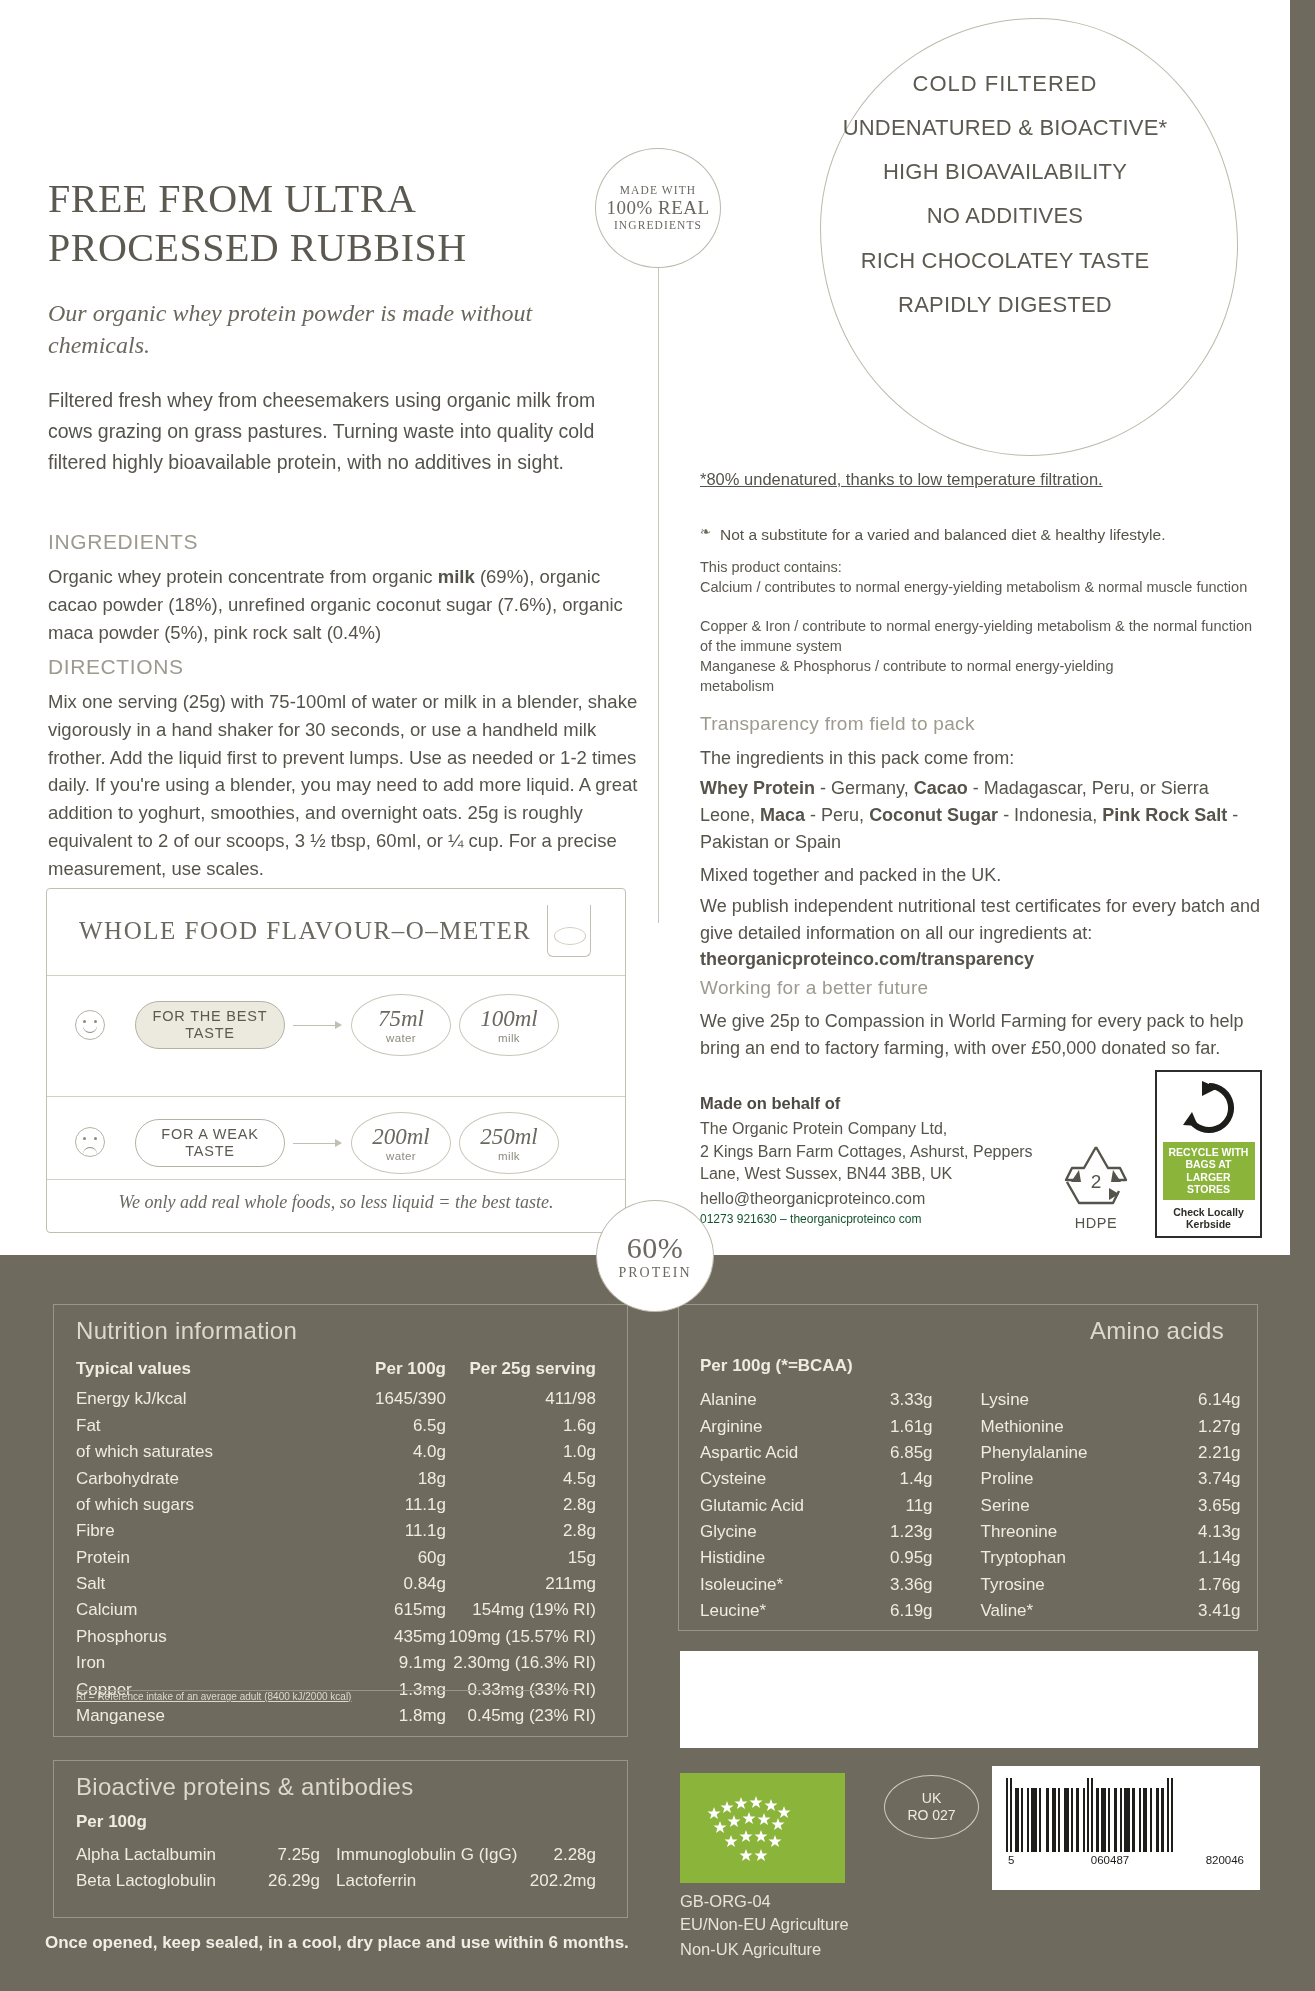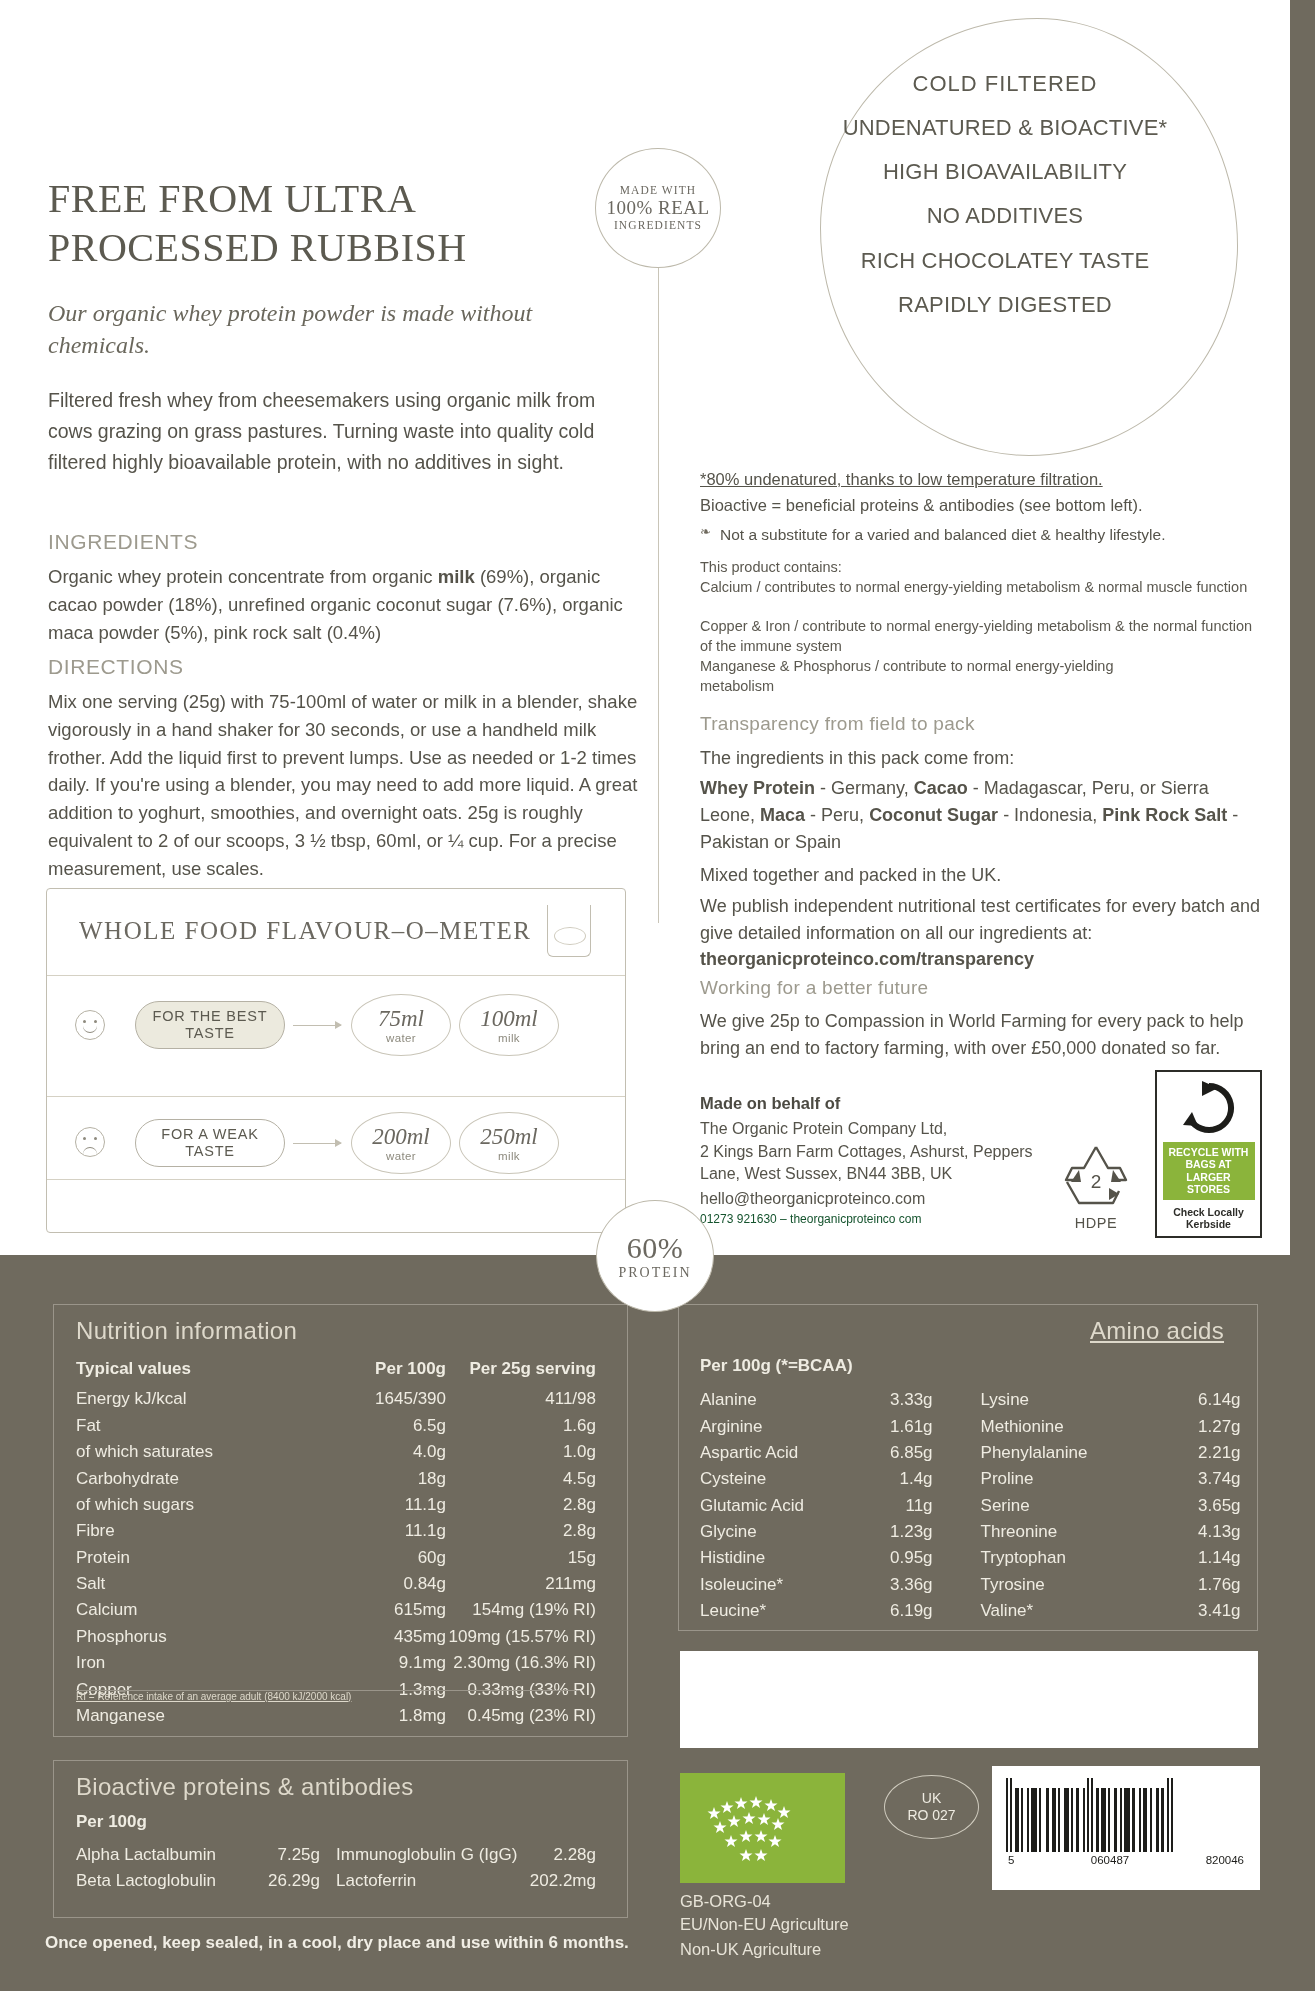--- a/index.html
+++ b/index.html
@@ -206,21 +206,21 @@
   }
   .aa-box {
     position: absolute; left: 678px; top: 1304px; width: 580px; height: 327px;
     border: 1.4px solid #9a958a;
   }
   .panel-title {
     position: absolute; font-size: 24px; color: #ded9cb; letter-spacing: 0.3px;
   }
   #nt { left: 76px; top: 1317px; }
   #bt { left: 76px; top: 1773px; }
-  #at { left: 1090px; top: 1317px; text-decoration: underline; }
+  #at { left: 1090px; top: 1317px; }
 
   table.nt { position: absolute; border-collapse: collapse; color: #efece2; }
   table.nt td { font-size: 17px; padding: 3.2px 0; }
   table.nt .hd { font-weight: bold; font-size: 17px; padding-bottom: 7px; }
   table.nt .c2 { text-align: right; }
   table.nt .c3 { text-align: right; }
   #nut-table { left: 76px; top: 1356px; width: 520px; }
   #nut-table .c1 { width: 250px; }
   #nut-table .c2 { width: 120px; }
   #nut-table .c3 { width: 150px; }
@@ -311,21 +311,20 @@
   <div class="oval-list">
     <div>COLD FILTERED</div>
     <div>UNDENATURED &amp; BIOACTIVE*</div>
     <div>HIGH BIOAVAILABILITY</div>
     <div>NO ADDITIVES</div>
     <div>RICH CHOCOLATEY TASTE</div>
     <div>RAPIDLY DIGESTED</div>
   </div>
 
   <div class="rc fn" style="top:468px;text-decoration:underline;">*80% undenatured, thanks to low temperature filtration.</div>
-  <div class="rc fn" style="top:494px;">Bioactive = beneficial proteins &amp; antibodies (see bottom left).</div>
 
   <div class="rc" style="top:524px; display:flex; gap:6px; align-items:flex-start;">
     <span class="leaf-icon">❧</span>
     <span class="fn2" style="font-weight:500;">Not a substitute for a varied and balanced diet &amp; healthy lifestyle.</span>
   </div>
 
   <div class="rc small" style="top:558px;">This product contains:</div>
   <div class="rc small" style="top:578px; width:555px;">Calcium / contributes to normal energy-yielding metabolism &amp; normal muscle function</div>
   <div class="rc small" style="top:617px; width:555px;">Copper &amp; Iron / contribute to normal energy-yielding metabolism &amp; the normal function of the immune system</div>
   <div class="rc small" style="top:657px; width:490px;">Manganese &amp; Phosphorus / contribute to normal energy-yielding metabolism</div>
@@ -408,20 +407,21 @@
     </div>
     <div class="amt" id="a3">
       <div class="v">200ml</div>
       <div class="u">water</div>
     </div>
     <div class="amt" id="a4">
       <div class="v">250ml</div>
       <div class="u">milk</div>
     </div>
 
+    <div class="flav-foot">We only add real whole foods, so less liquid = the best taste.</div>
   </div>
 
   <div class="nut-box"></div>
   <div class="nut-box2"></div>
   <div class="aa-box"></div>
 
   <div class="panel-title" id="nt">Nutrition information</div>
   <div class="panel-title" id="bt">Bioactive proteins &amp; antibodies</div>
   <div class="panel-title" id="at">Amino acids</div>
 

